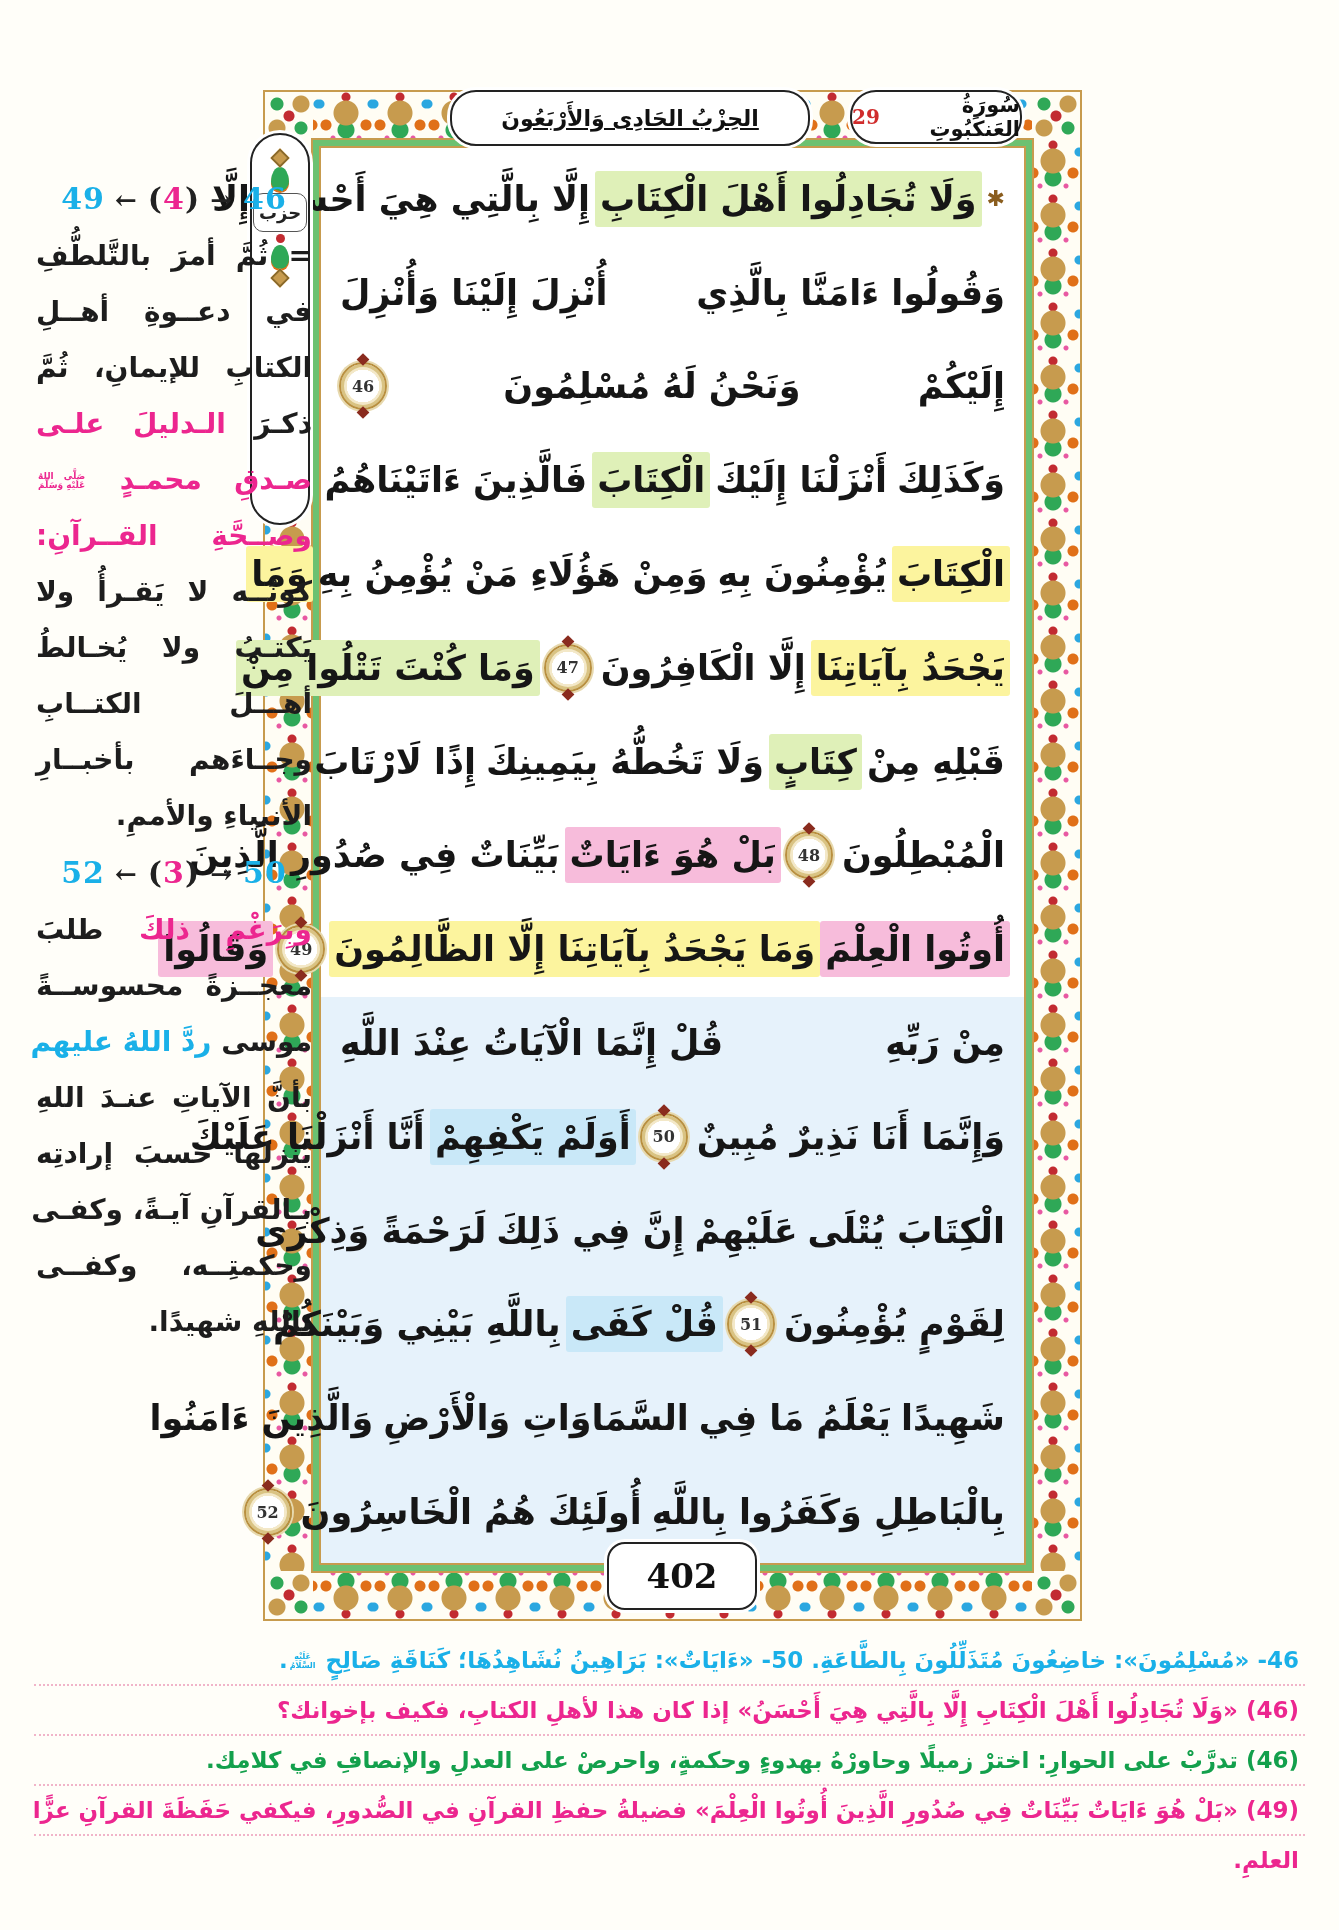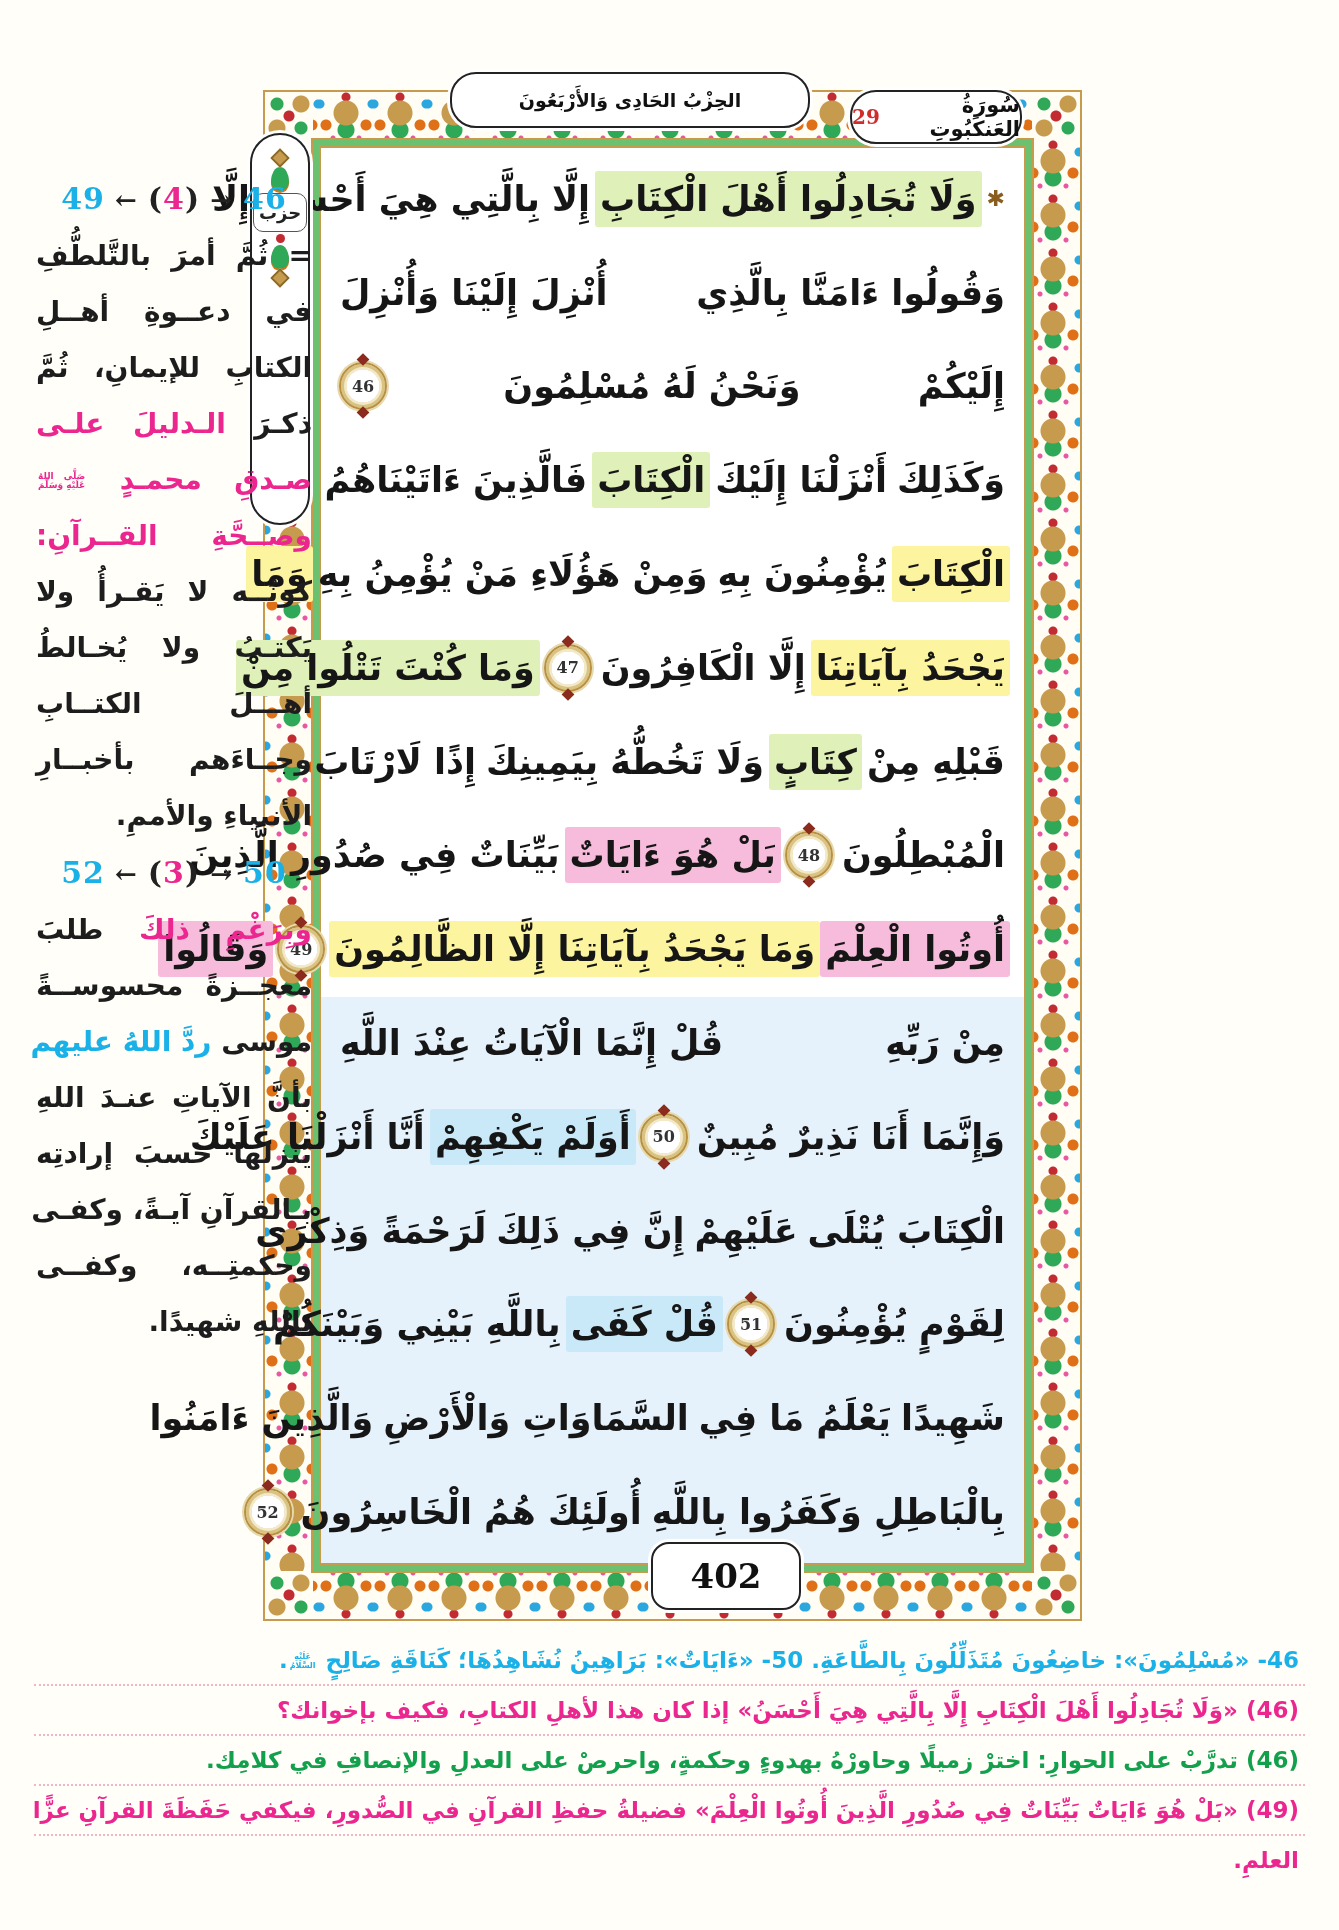--- a/index.html
+++ b/index.html
@@ -60,23 +60,23 @@
   .vmark::before,.vmark::after{content:""; position:absolute; left:50%; width:9px; height:9px;
     background:#8a2b1e; transform:translateX(-50%) rotate(45deg);}
   .vmark::before{top:-9px;} .vmark::after{bottom:-9px;}
 
   
   .badge{position:absolute; background:#fff; border:2px solid #222; border-radius:26px;
     display:flex; align-items:center; justify-content:center; gap:8px;
     font-weight:bold; color:#111; box-shadow:0 0 0 3px #fff;}
   .badge-surah{left:850px; top:90px; width:168px; height:50px; font-size:21px;}
   .badge-surah .num{color:var(--badge-red); font-family:"DejaVu Serif", serif; font-size:20px;}
-  .badge-hizb{left:450px; top:72px; width:356px; height:52px; font-size:19px;}
+  .badge-hizb{left:450px; top:90px; width:356px; height:52px; font-size:22px;text-decoration:underline;}
   .badge-pageno{left:607px; top:1542px; width:146px; height:64px; border-radius:18px;
-    font-family:"DejaVu Serif", serif; font-size:34px;margin-left:44px;}
+    font-family:"DejaVu Serif", serif; font-size:34px;}
 
   
   .cartouche{position:absolute; left:250px; top:133px; width:60px; height:392px;
     background:#fff; border:2px solid #222; border-radius:30px;
     display:flex; flex-direction:column; align-items:center; justify-content:flex-start;
     gap:2px; padding-top:16px; box-sizing:border-box; box-shadow:0 0 0 3px #fff;}
   .orn-diamond{width:14px;height:14px;background:var(--gold);transform:rotate(45deg);box-shadow:inset 0 0 0 2px #8a6a2c;}
   .orn-leaf{width:18px;height:24px;background:#2fa857;border-radius:50% 50% 50% 50%/60% 60% 40% 40%;box-shadow:0 2px 0 #e07018;}
   .orn-dot{width:9px;height:9px;border-radius:50%;background:#c22b31;}
   .hizb-label{border:1.5px solid #555; border-radius:10px; padding:8px 5px; font-size:18px; font-weight:bold; color:#222; writing-mode:horizontal-tb;}

